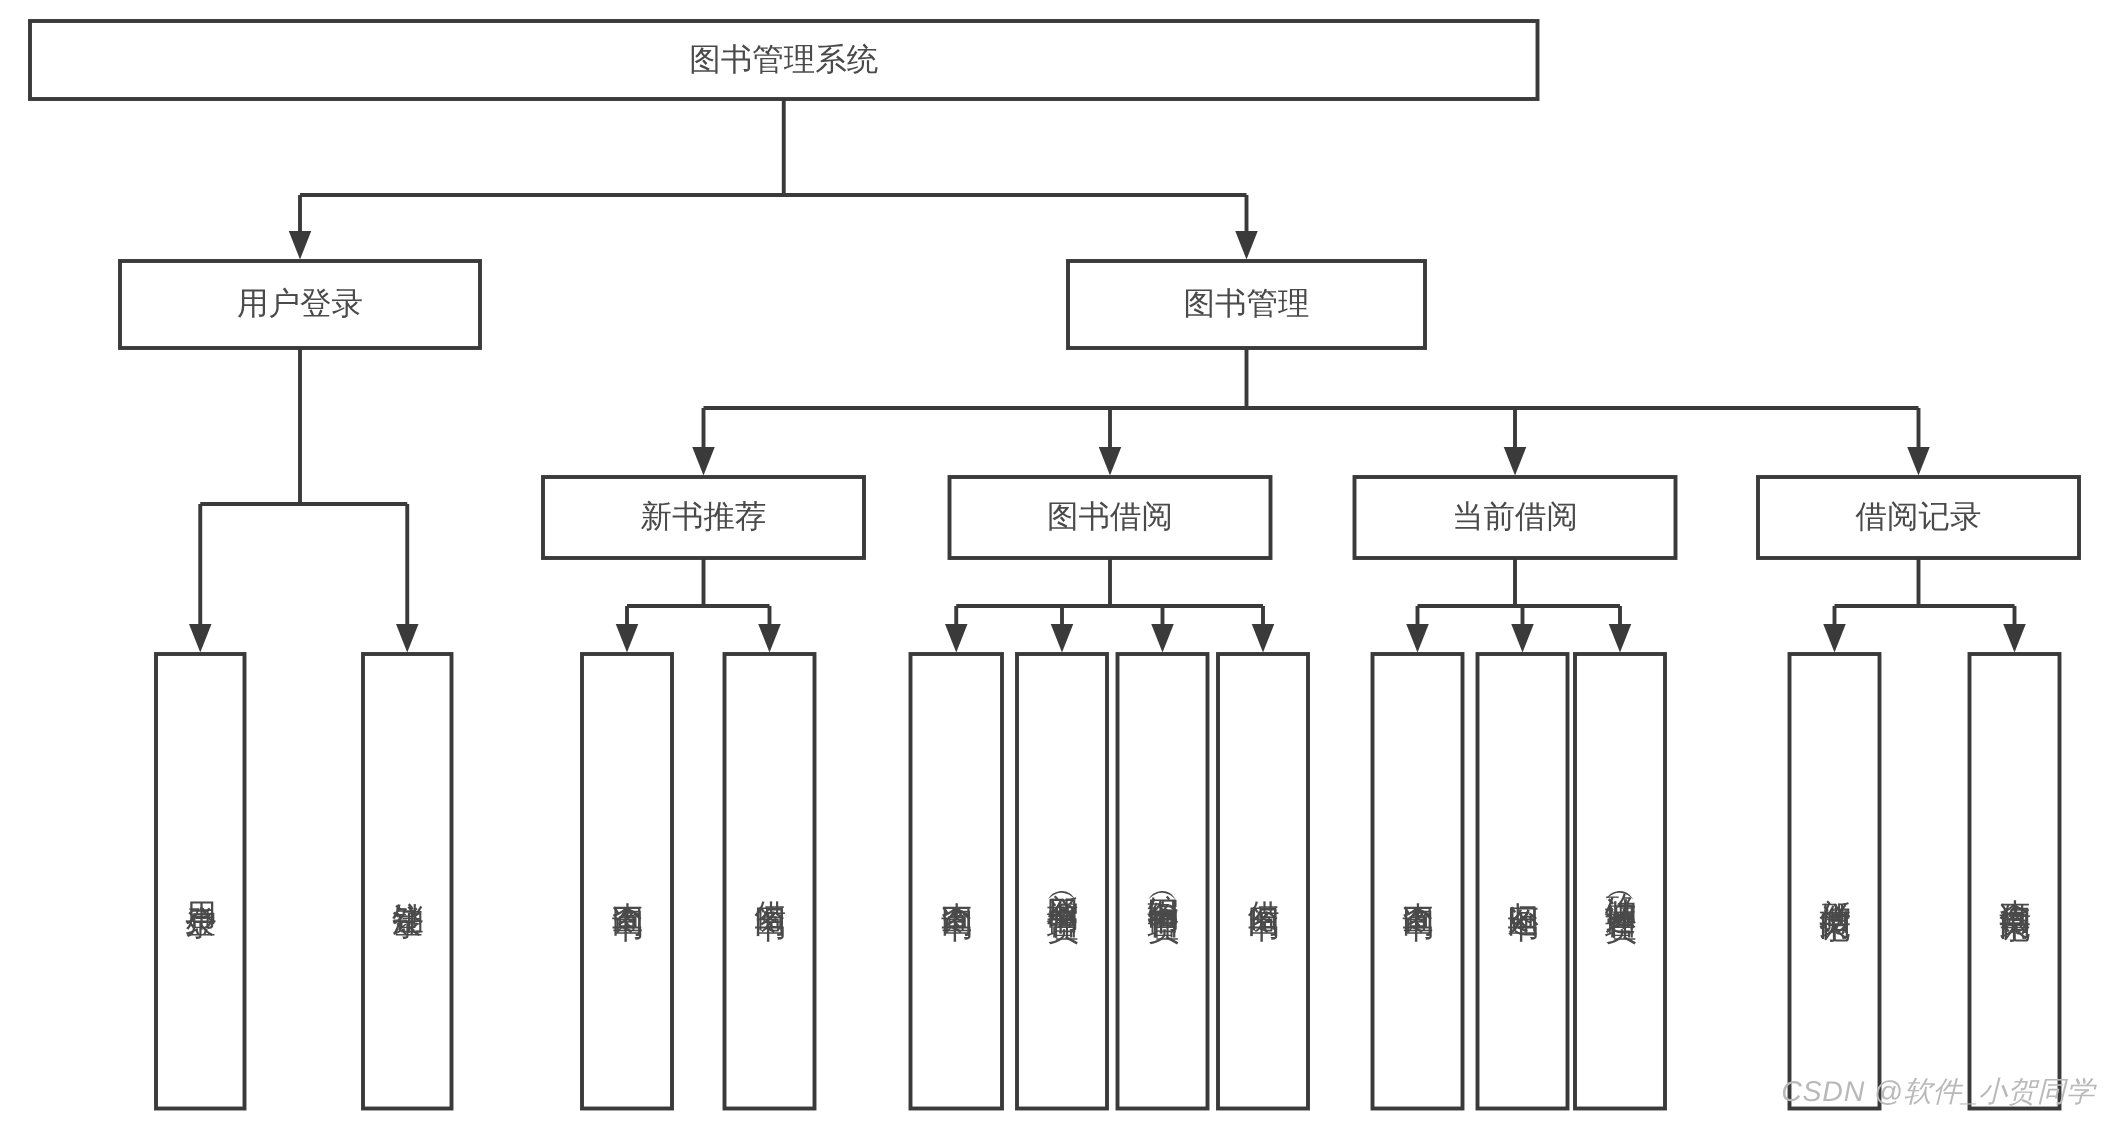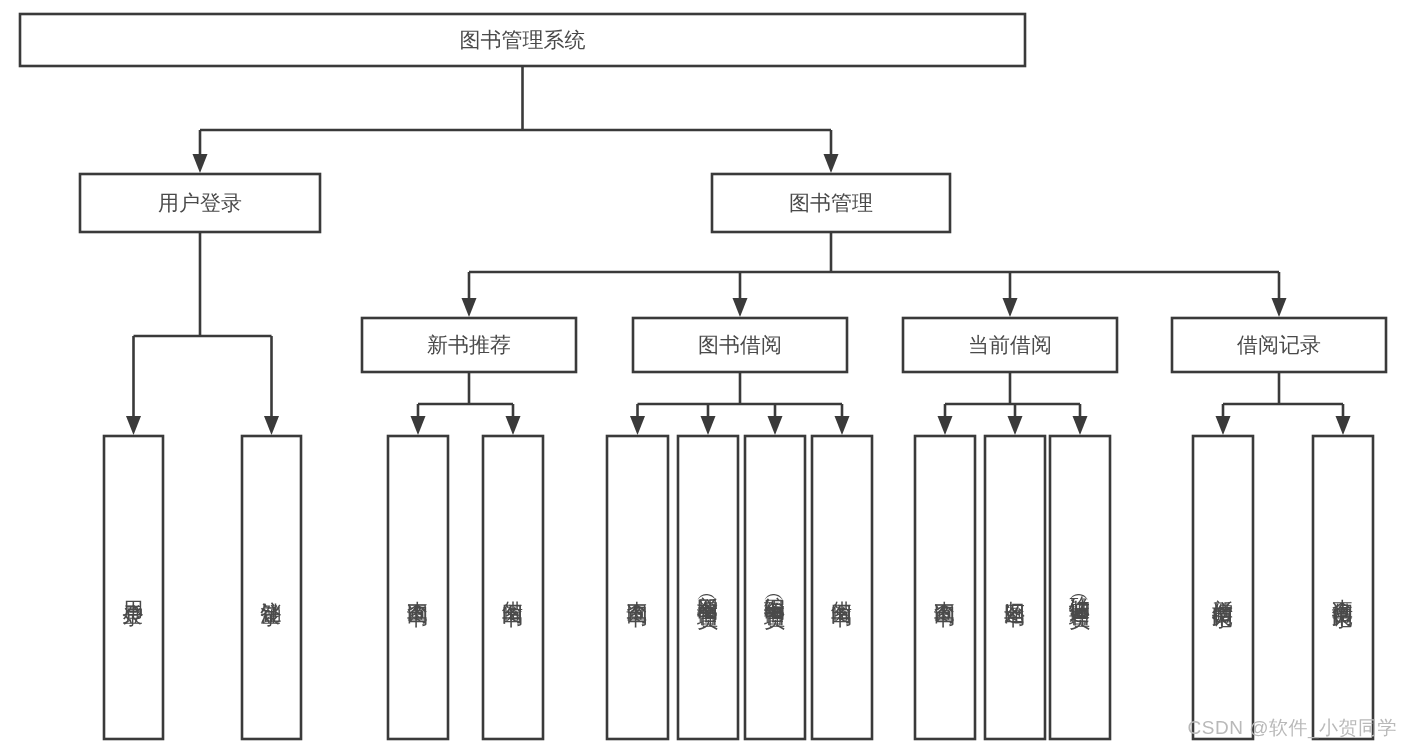--- a/index.html
+++ b/index.html
@@ -68,20 +68,21 @@
   }
   .watermark {
     position: absolute;
     right: 8px;
     bottom: 6px;
     font-family: "Liberation Sans", "DejaVu Sans", sans-serif;
     font-size: 19px;
     color: #b9b9b9;
     letter-spacing: 0.5px;
     white-space: nowrap;
+    font-style: italic;
   }
 </style>
 </head>
 <body>
 
 <div id="diagram-root">
 
   <svg id="flowchart" viewBox="0 0 1405 747">
     <g id="connectors-layer">
         <line x1="522.5" y1="66" x2="522.5" y2="130" class="connector"></line>

